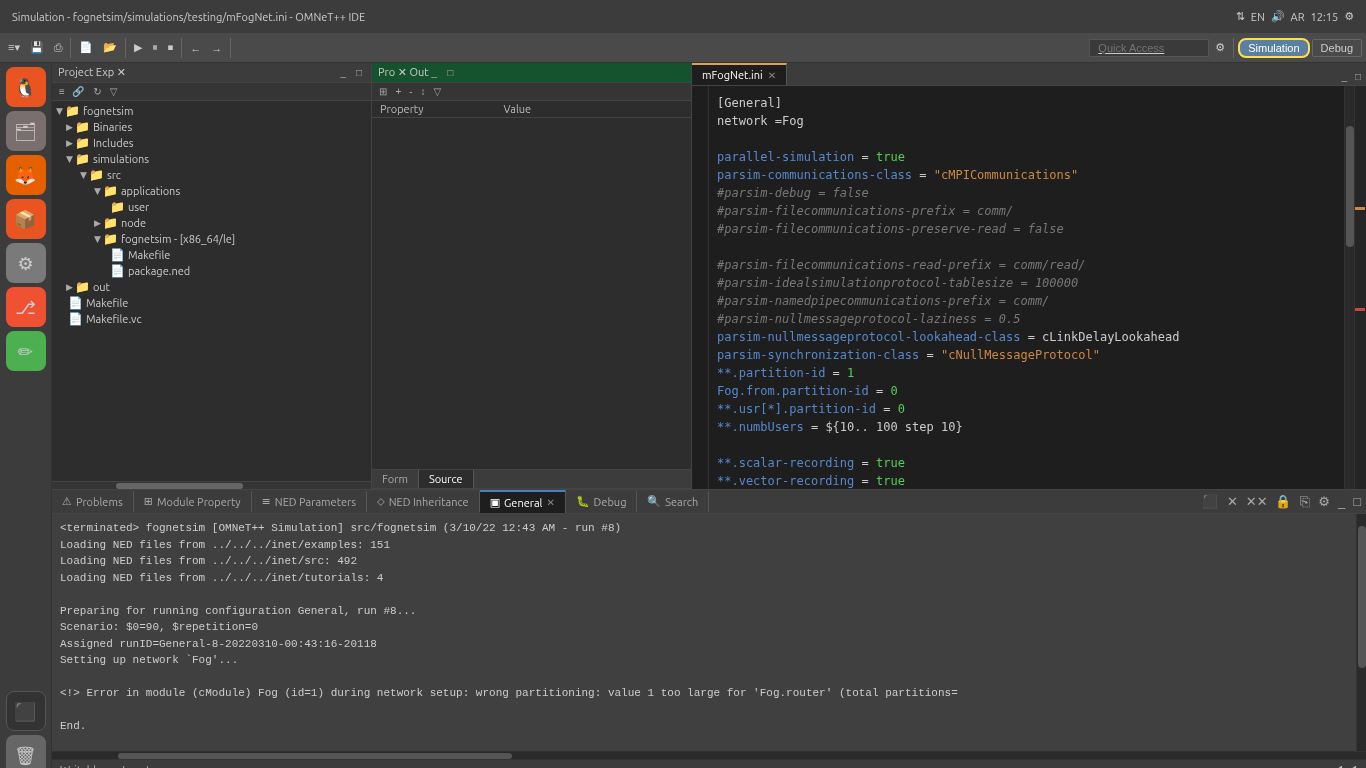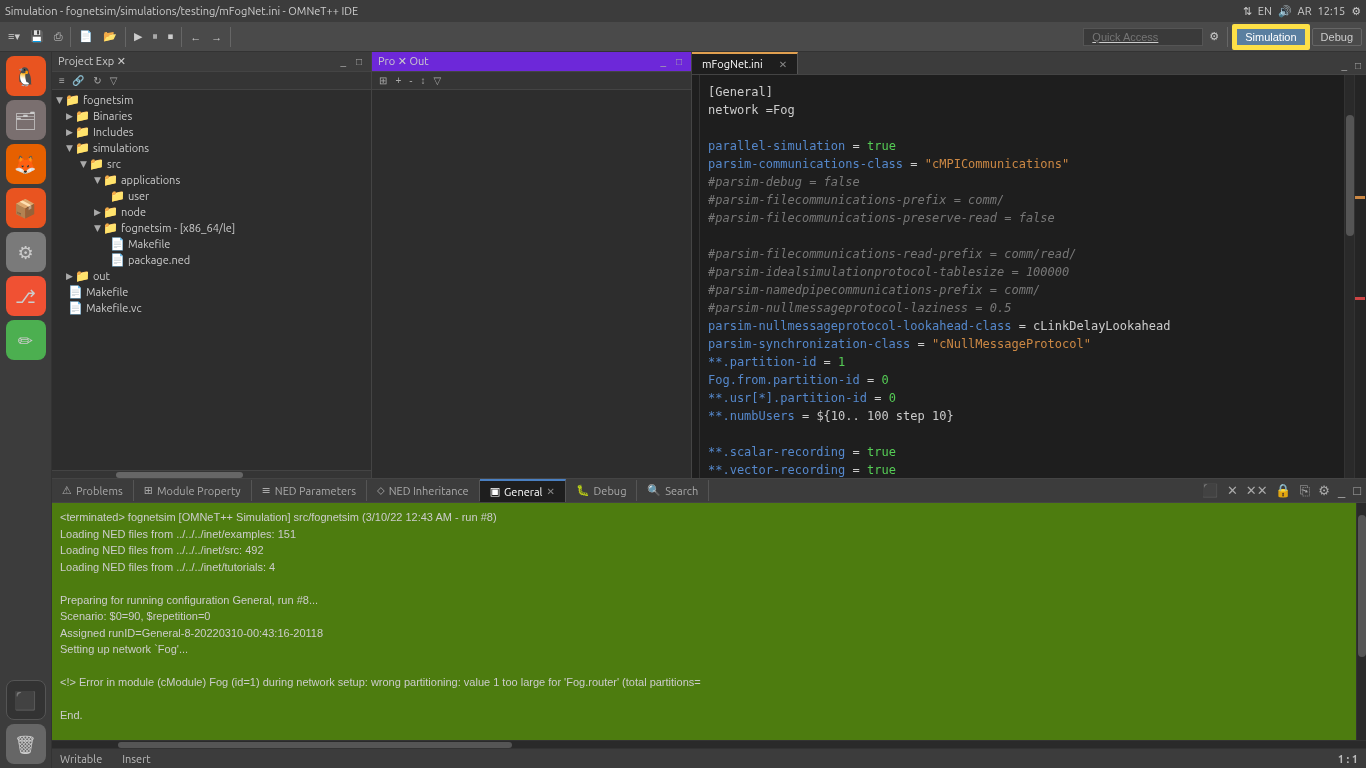--- a/index.html
+++ b/index.html
@@ -1,24 +1,24 @@
 <!DOCTYPE html>
 <html><head>
   <meta charset="utf-8">
   <style>
     * { box-sizing: border-box; margin: 0; padding: 0; }
     body { font-family: 'Ubuntu', 'DejaVu Sans', sans-serif; font-size: 12px; background: #2d2d2d; color: #ccc; width: 1366px; height: 768px; overflow: hidden; }
 
     
     #titlebar {
       background: #3c3c3c;
-      height: 22px;
-      display: flex;
-      align-items: center;
-      padding: 0 5px;
+      height: 33px;
+      display: flex;
+      align-items: center;
+      padding: 0 12px;
       font-size: 11px;
       color: #ccc;
       justify-content: space-between;
       text-align: right;
     }
     #titlebar-right { display: flex; align-items: center; gap: 6px; font-size: 11px; }
 
     
     #toolbar {
       background: #4a4a4a;
@@ -44,26 +44,26 @@
       background: #3a3a3a;
       border: 1px solid #555;
       color: #ccc;
       padding: 2px 8px;
       font-size: 11px;
       width: 120px;
       text-decoration: underline;
     }
     .tb-sim-btn {
       background: #5a7fa0;
-      border: 5px solid #fde047;
+      border: 2px solid #fde047;
       color: #fff;
       padding: 2px 8px;
       font-size: 11px;
       cursor: pointer;
-      border-radius: 2px;
+      border-radius: 8px;
     }
     .tb-debug-btn {
       background: transparent;
       border: 1px solid #666;
       color: #ccc;
       padding: 2px 8px;
       font-size: 11px;
       cursor: pointer;
       border-radius: 2px;
     }
@@ -185,27 +185,27 @@
 
     
     #properties-panel {
       width: 320px;
       background: #2d2d2d;
       border-right: 1px solid #444;
       display: flex;
       flex-direction: column;
     }
     #properties-header {
-      background: #6d28d9;
+      background: #14532d;
       padding: 3px 6px;
       font-size: 11px;
       color: #ccc;
       display: flex;
       align-items: center;
-      justify-content: space-between;
+      justify-content: flex-start;
       border-bottom: 1px solid #444;
     }
     #properties-toolbar {
       display: flex;
       align-items: center;
       gap: 2px;
       padding: 2px 4px;
       background: #353535;
       border-bottom: 1px solid #444;
     }
@@ -233,35 +233,36 @@
       align-items: flex-end;
     }
     .editor-tab {
       padding: 4px 10px;
       font-size: 11px;
       color: #aaa;
       cursor: pointer;
       border-right: 1px solid #555;
       display: flex;
       align-items: center;
-      gap: 16px;
+      gap: 5px;
       background: #3c3c3c;
     }
     .editor-tab.active {
       background: #1e1e1e;
       color: #fff;
       border-top: 2px solid #e0a050;
     }
     .tab-close { font-size: 10px; color: #888; cursor: pointer; }
     #editor-header-btns { margin-left: auto; display: flex; gap: 2px; padding: 2px; }
 
     #editor-content {
       flex: 1;
       display: flex;
       overflow: hidden;
+      margin-left: 9px;
     }
     #editor-gutter {
       width: 8px;
       background: #1e1e1e;
       border-right: 1px solid #333;
     }
     #code-area {
       flex: 1;
       overflow: auto;
       padding: 8px 8px;
@@ -341,25 +342,25 @@
 
     #console-body {
       flex: 1;
       display: flex;
       overflow: hidden;
     }
     #console-text {
       flex: 1;
       overflow: auto;
       padding: 6px 8px;
-      font-family: Liberation Sans, sans-serif;
+      font-family: Liberation Mono, monospace;
       font-size: 11px;
       line-height: 1.5;
       color: #ccc;
-      background: #4d7c0f;
+      background: #404040;
       white-space: pre-wrap;
     }
     #console-scrollbar {
       width: 10px;
       background: #2a2a2a;
       border-left: 1px solid #333;
       position: relative;
     }
     #console-scrollbar-thumb {
       position: absolute;
@@ -578,22 +579,30 @@
             <button class="pe-btn">□</button>
           </div>
         </div>
         <div id="properties-toolbar">
           <button class="pe-btn">⊞</button>
           <button class="pe-btn">+</button>
           <button class="pe-btn">-</button>
           <button class="pe-btn">↕</button>
           <button class="pe-btn">▽</button>
         </div>
+        <div id="properties-cols">
+          <span>Property</span>
+          <span>Value</span>
+        </div>
         <div id="properties-body"></div>
 
+        <div id="form-source-tabs">
+          <div class="fs-tab">Form</div>
+          <div class="fs-tab active">Source</div>
+        </div>
       </div>
 
       <div id="editor-area">
         <div id="editor-tabs">
           <div class="editor-tab active">
             <span>mFogNet.ini</span>
             <span class="tab-close">✕</span>
           </div>
           <div id="editor-header-btns">
             <button class="pe-btn">_</button>

